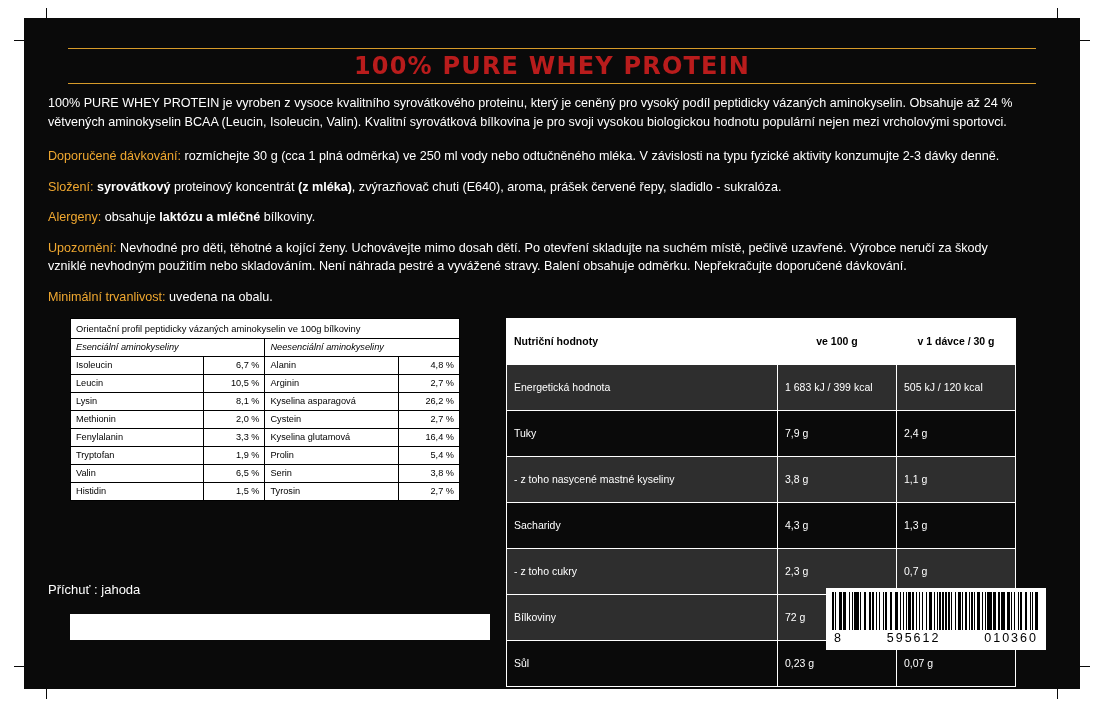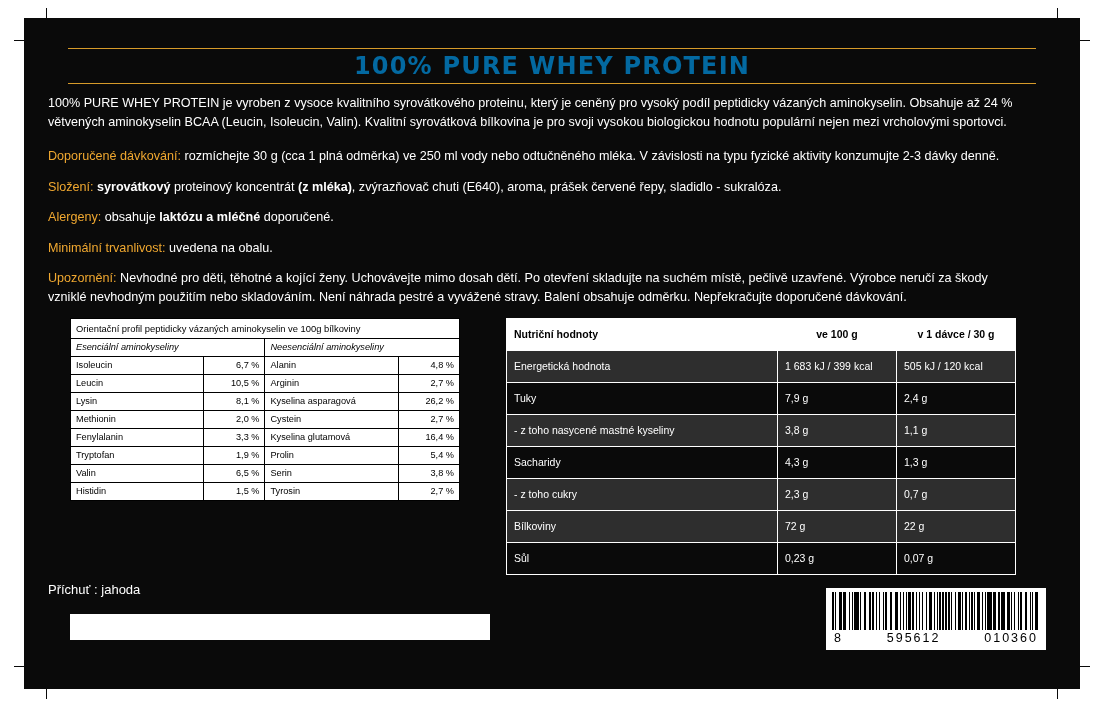--- a/index.html
+++ b/index.html
@@ -55,21 +55,21 @@
     background: #d79b2a;
   }
   .rule.top { top: 6px; }
   .rule.bottom { bottom: 4px; }
   .title {
     position: absolute;
     left: 0;
     right: 0;
     top: 10px;
     text-align: center;
-    color: #0369a1;
+    color: #b91c1c;
     font-size: 24px;
     font-weight: bold;
     letter-spacing: 1.2px;
     font-family: "DejaVu Sans", sans-serif;
   }
 
   
   .para {
     font-size: 12.6px;
     line-height: 18.5px;
@@ -123,21 +123,21 @@
     position: absolute;
     left: 458px;
     top: 0;
     width: 510px;
     border-collapse: collapse;
     font-size: 10.5px;
     color: #ffffff;
   }
   .nutri-table td {
     border: 1px solid #ffffff;
-    padding: 8px 7px;
+    padding: 15px 7px;
     line-height: 15px;
   }
   .nutri-table tr.odd td {
     background: #2e2e2e;
   }
   .nutri-table tr.header td {
     background: #ffffff;
     color: #000000;
     font-weight: bold;
   }
@@ -227,29 +227,29 @@
 
     <p class="para">
       <span class="lbl">Doporučené dávkování:</span><span> rozmíchejte 30 g (cca 1 plná odměrka) ve 250 ml vody nebo odtučněného mléka. V závislosti na typu fyzické aktivity konzumujte 2-3 dávky denně.</span>
     </p>
 
     <p class="para">
       <span class="lbl">Složení:</span><span class="b"> syrovátkový</span><span> proteinový koncentrát </span><span class="b">(z mléka)</span><span>, zvýrazňovač chuti (E640), aroma, prášek červené řepy, sladidlo - sukralóza.</span>
     </p>
 
     <p class="para">
-      <span class="lbl">Alergeny:</span><span> obsahuje </span><span class="b">laktózu a mléčné</span><span> doporučené.</span>
+      <span class="lbl">Alergeny:</span><span> obsahuje </span><span class="b">laktózu a mléčné</span><span> bílkoviny.</span>
+    </p>
+
+    <p class="para">
+      <span class="lbl">Upozornění:</span><span> Nevhodné pro děti, těhotné a kojící ženy. Uchovávejte mimo dosah dětí. Po otevření skladujte na suchém místě, pečlivě uzavřené. Výrobce neručí za škody vzniklé nevhodným použitím nebo skladováním. Není náhrada pestré a vyvážené stravy. Balení obsahuje odměrku. Nepřekračujte doporučené dávkování.</span>
     </p>
 
     <p class="para">
       <span class="lbl">Minimální trvanlivost:</span><span> uvedena na obalu.</span>
-    </p>
-
-    <p class="para">
-      <span class="lbl">Upozornění:</span><span> Nevhodné pro děti, těhotné a kojící ženy. Uchovávejte mimo dosah dětí. Po otevření skladujte na suchém místě, pečlivě uzavřené. Výrobce neručí za škody vzniklé nevhodným použitím nebo skladováním. Není náhrada pestré a vyvážené stravy. Balení obsahuje odměrku. Nepřekračujte doporučené dávkování.</span>
     </p>
 
     <div class="tables">
 
       <table class="amino-table">
         <tbody>
           <tr class="head">
             <td colspan="4">Orientační profil peptidicky vázaných aminokyselin ve 100g bílkoviny</td>
           </tr>
           <tr class="sub">

